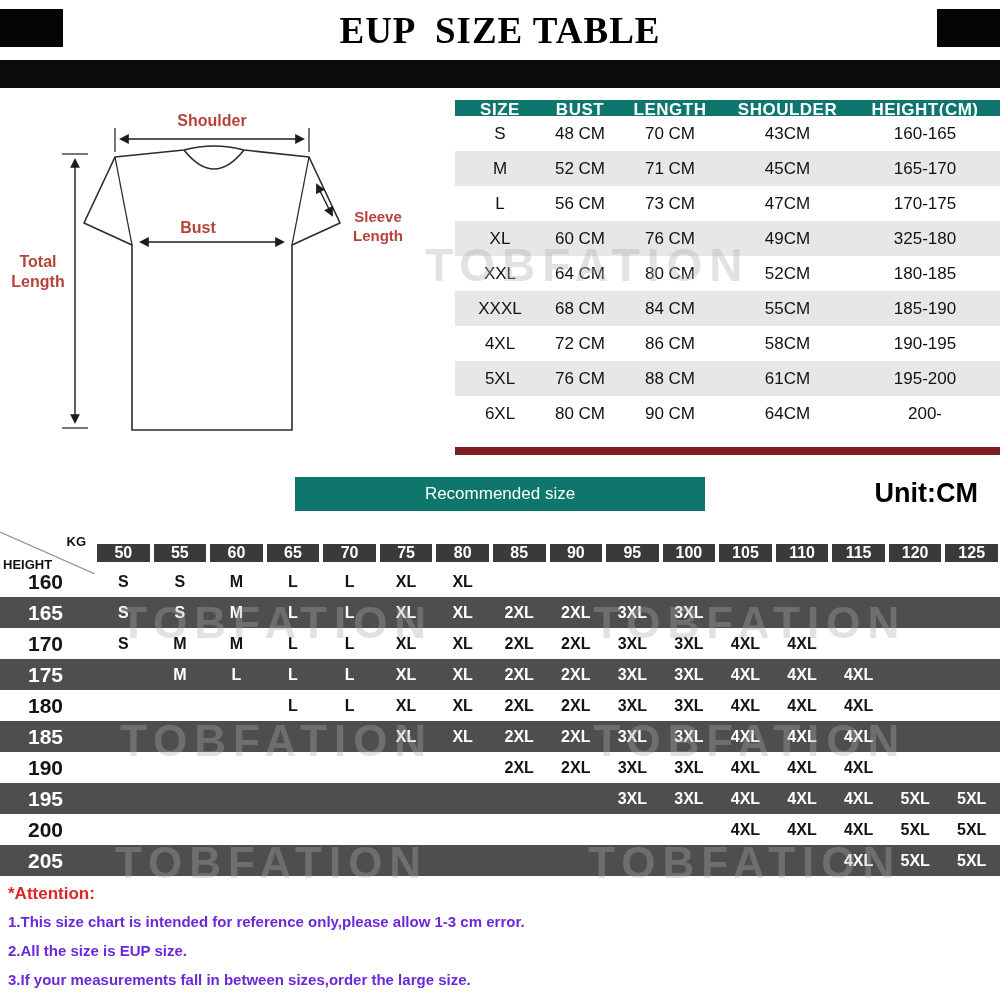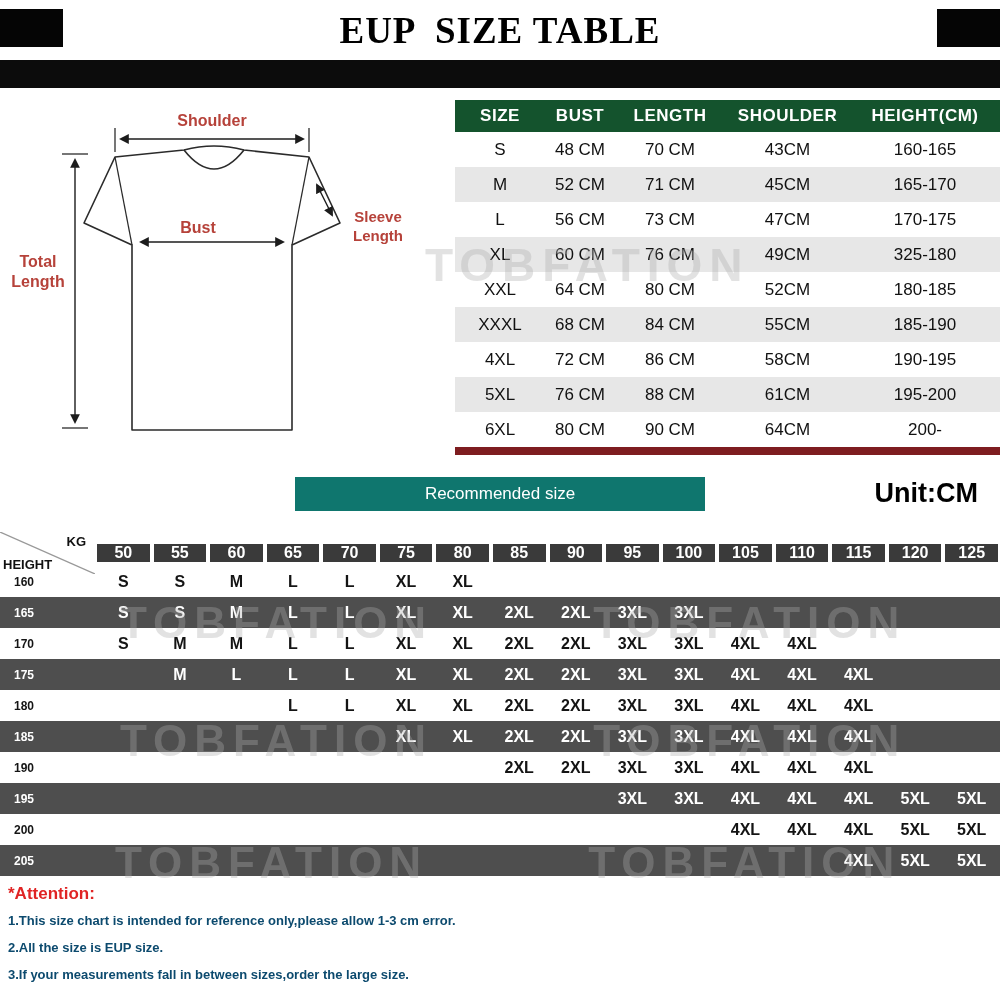--- a/index.html
+++ b/index.html
@@ -14,21 +14,21 @@
   .black-bar{height:28px;background:#0c0c0c}
 
   
   .tshirt-svg{position:absolute;left:2px;top:95px;width:452px;height:392px}
   .red-lbl{fill:#b6423a;font-size:16px;font-weight:bold;font-family:"Liberation Sans",sans-serif}
   .red-lbl.sm{font-size:15px}
 
   
   .size-table{position:absolute;left:455px;top:100px;width:545px;z-index:1}
   .st-header,.st-row{display:grid;grid-template-columns:90px 70px 110px 125px 150px}
-  .st-header{height:32px;background:#14532d;color:#fff}
+  .st-header{height:16px;background:#0f766e;color:#fff}
   .st-hcell{display:flex;align-items:center;justify-content:center;font-weight:bold;font-size:17px;letter-spacing:.5px}
   .st-row{height:35px;background:#fff}
   .st-row.alt{background:#e7e7e7}
   .st-cell{display:flex;align-items:center;justify-content:center;font-size:17px;color:#111}
   .maroon-bar{position:absolute;left:455px;top:447px;width:545px;height:8px;background:#7e1d20}
 
   
   .rec-btn{position:absolute;left:295px;top:477px;width:410px;height:34px;background:#0f766e;color:#fff;display:flex;align-items:center;justify-content:center;font-size:17px}
   .unit{position:absolute;right:22px;top:478px;font-size:27px;color:#000;font-weight:600}
 
@@ -37,27 +37,27 @@
   .mx-head,.mx-row{display:grid;grid-template-columns:95px repeat(16,1fr)}
   .mx-head{height:32px;margin-bottom:2px}
   .mx-corner{position:relative;background:#fff}
   .mx-corner svg{position:absolute;inset:0;width:100%;height:100%}
   .mx-corner .kg{position:absolute;right:9px;top:2px;font-size:13px;font-weight:bold;color:#111}
   .mx-corner .hgt{position:absolute;left:3px;bottom:2px;font-size:13px;font-weight:bold;color:#111}
   .mx-hcell{background:#3a3a3a;color:#fff;margin:12px 2px;display:flex;align-items:center;justify-content:center;font-size:16px;font-weight:bold}
   .mx-row{height:31px}
   .mx-row.light{background:#fff;color:#141414}
   .mx-row.dark{background:#4e4e4e;color:#fff}
-  .mx-height{display:flex;align-items:center;padding-left:14px;font-size:12px;font-weight:bold}
+  .mx-height{display:flex;align-items:center;padding-left:28px;font-size:21px;font-weight:bold}
   .mx-cell{display:flex;align-items:center;justify-content:center;font-size:16px;font-weight:bold}
 
   
   .notes{position:absolute;left:8px;top:884px;width:988px}
   .attention{color:#e02424;font-size:17px;font-weight:bold;margin-bottom:9px}
-  .note-line{color:#0c4a6e;font-size:13px;font-weight:bold;margin-bottom:12px}
+  .note-line{color:#6d28d9;font-size:15px;font-weight:bold;margin-bottom:12px}
 
   
   .wm{position:absolute;color:rgba(172,172,172,.35);font-weight:bold;letter-spacing:7px;pointer-events:none;z-index:6;font-size:44px}
   .wm-a{left:425px;top:238px;font-size:46px}
   .wm-row{display:flex;gap:160px}
   .wm-b{left:120px;top:598px}
   .wm-c{left:120px;top:716px}
   .wm-d{left:115px;top:838px}
 </style>
 </head>

